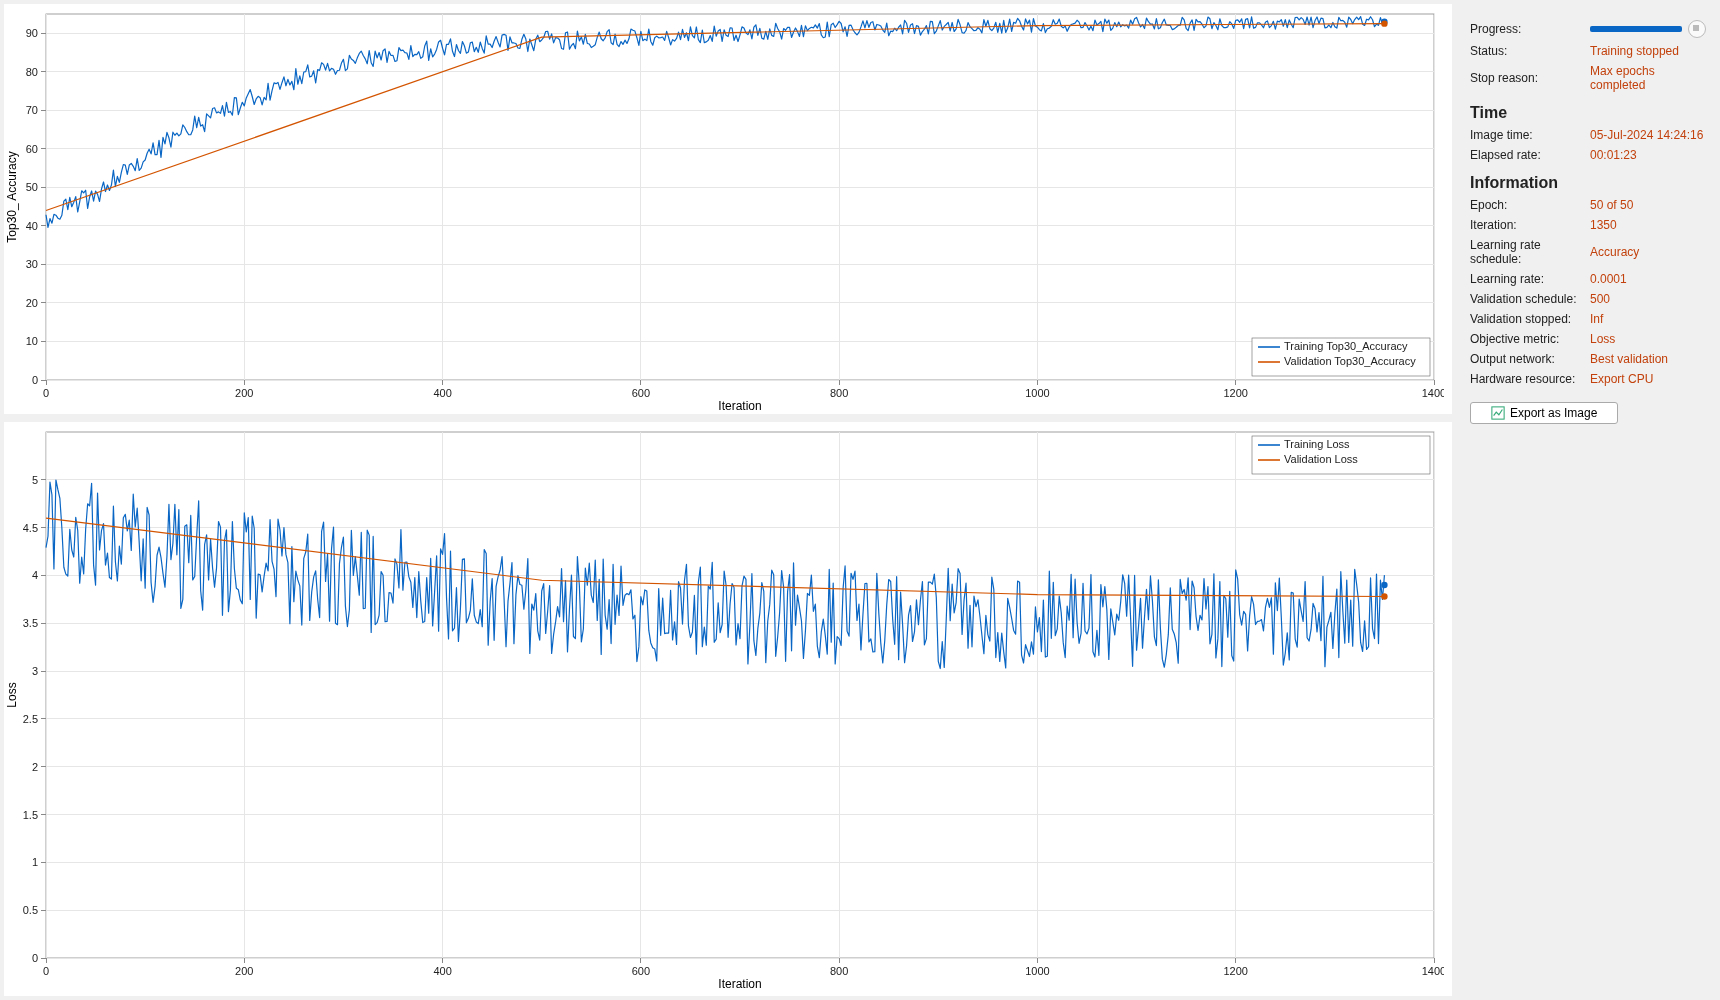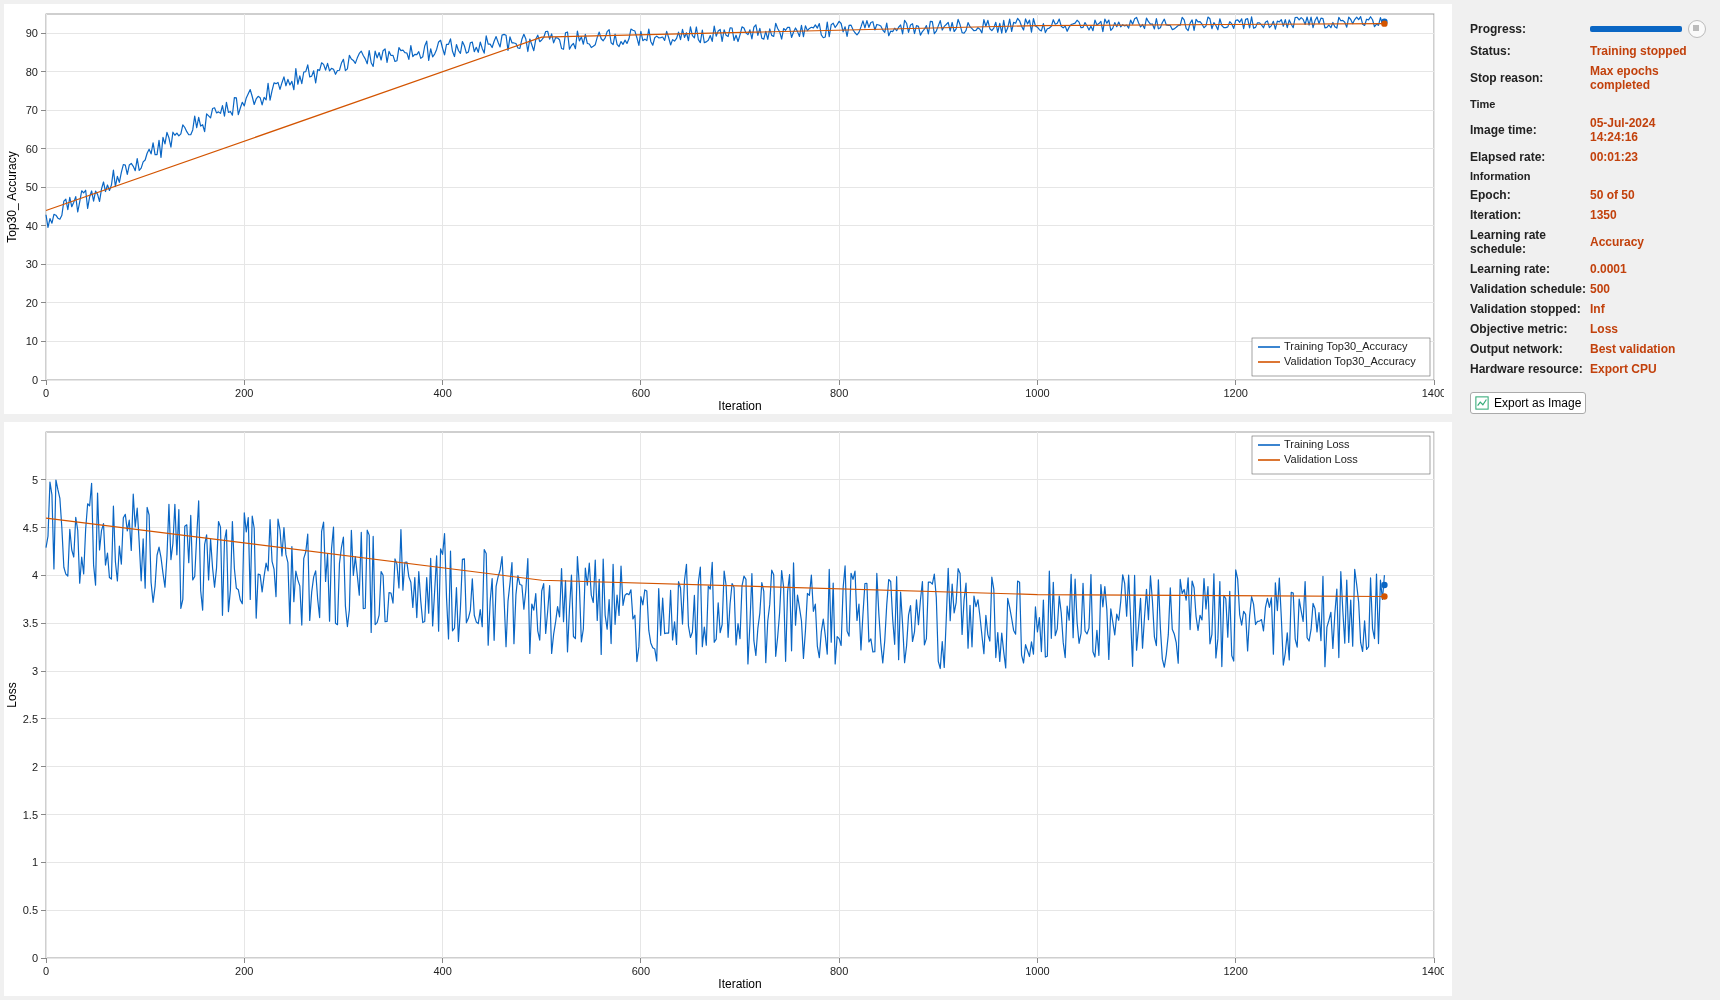--- a/index.html
+++ b/index.html
@@ -9,29 +9,29 @@
   .panel.top{height:410px;}
   .panel.bottom{flex:1;}
   svg{display:block;}
   .axis text{font-size:11px;fill:#222;}
   .axis line,.axis path{stroke:#888;stroke-width:1;shape-rendering:crispEdges;}
   .grid line{stroke:#e6e6e6;stroke-width:1;shape-rendering:crispEdges;}
   .ylabel{font-size:12px;}
   .legend-box{fill:#fff;stroke:#666;stroke-width:0.6;}
   .legend text{font-size:11px;fill:#222;}
   .side{width:260px;padding:20px 14px 10px 10px;box-sizing:border-box;background:#f0f0f0;}
-  .row{display:flex;align-items:center;margin-bottom:6px;font-size:12px;font-weight:bold;}
+  .row{display:flex;align-items:center;margin-bottom:6px;font-size:12px;}
   .row .k{width:120px;color:#222;}
   .row .v{flex:1;color:#c2410c;}
-  .hdr{font-weight:bold;margin-bottom:6px;font-size:11px;}
+  .hdr{font-weight:bold;margin-top:12px;margin-bottom:6px;font-size:16px;}
   .pbar{flex:1;height:6px;background:#ddd;position:relative;border-radius:2px;margin-right:6px;}
   .pbar .fill{position:absolute;left:0;top:0;height:100%;background:#0a66c4;border-radius:2px;}
   .stopbtn{width:16px;height:16px;border:1px solid #bbb;border-radius:50%;position:relative;cursor:default;background:#fafafa;}
   .stopbtn:after{content:"";position:absolute;width:6px;height:6px;background:#bbb;left:4px;top:4px;}
-  .export{display:inline-flex;align-items:center;gap:5px;padding:3px 4px;background:#fff;border:1px solid #aaa;border-radius:3px;cursor:pointer;font-size:12px;margin-top:10px;}
+  .export{display:inline-flex;align-items:center;gap:5px;padding:3px 20px;background:#fff;border:1px solid #aaa;border-radius:3px;cursor:pointer;font-size:12px;margin-top:10px;}
   .export .ico{width:14px;height:14px;}
 </style>
 </head>
 <body>
 
 <div class="root">
   <div class="plots">
     <div class="panel top">
       <svg id="chart0" width="1440" height="410">
           <rect x="42" y="10" width="1388" height="366" fill="#fff" stroke="#888" stroke-width="0.8"></rect>

